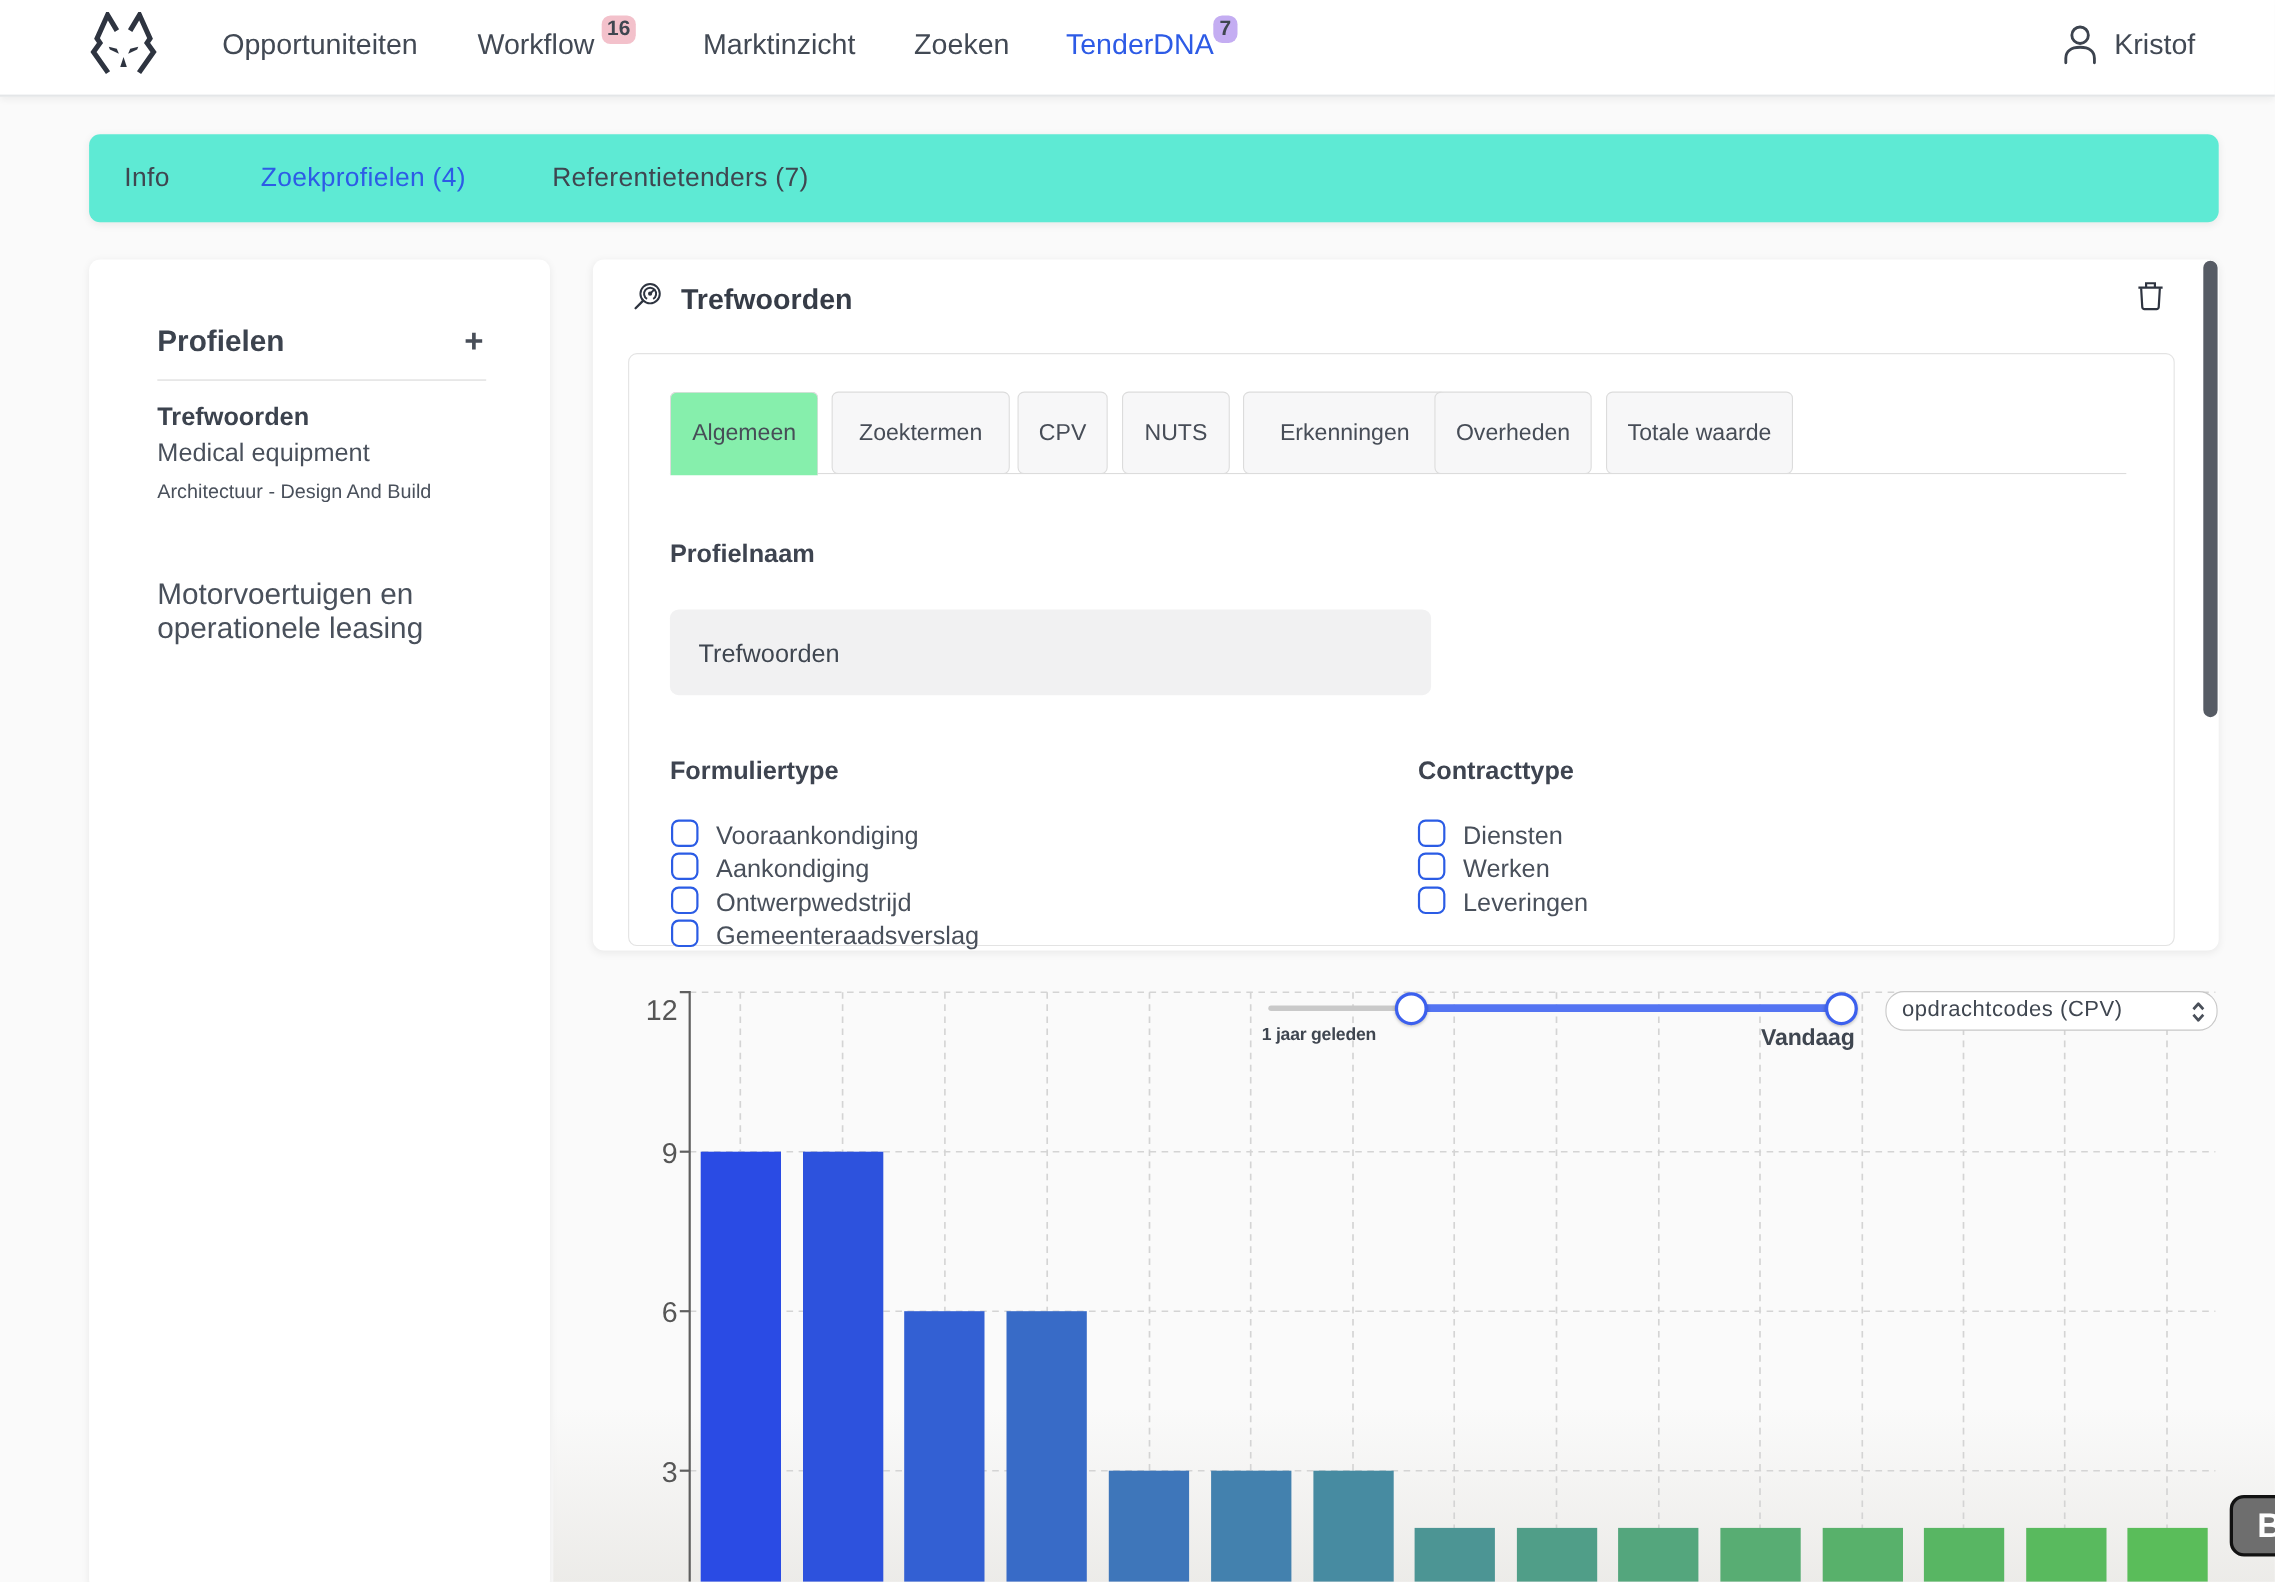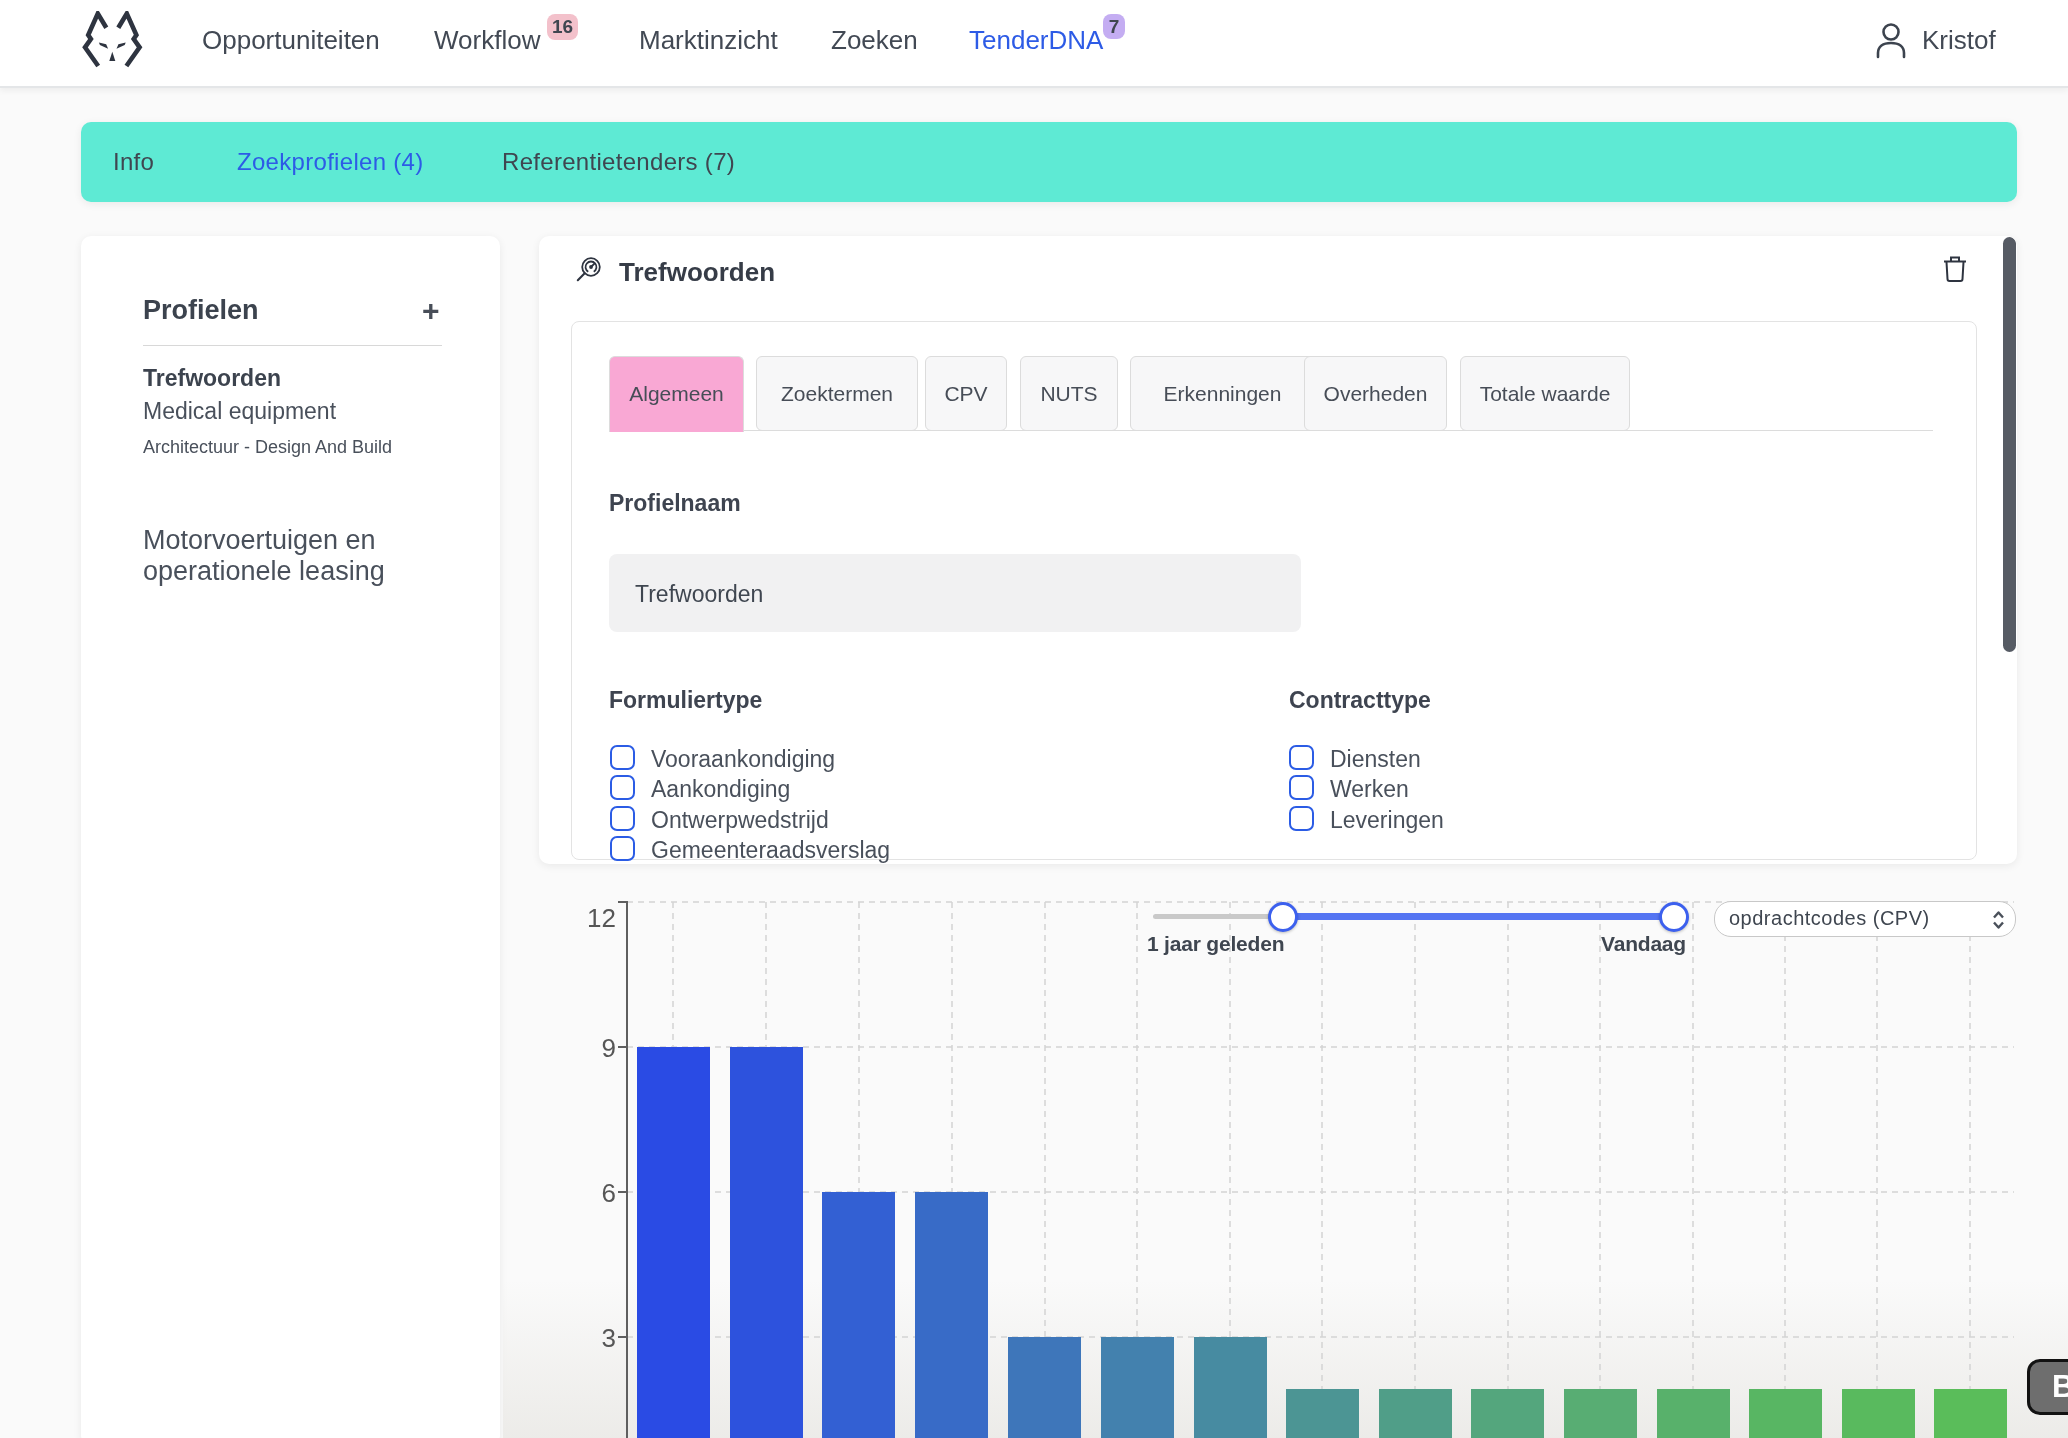--- a/index.html
+++ b/index.html
@@ -23,21 +23,21 @@
 #sidebar { position:absolute; left:81px; top:236px; width:419px; height:1210px;
   background:#fff; border-radius:10px; box-shadow:0 2px 8px rgba(0,0,0,0.07); }
 
 
 #maincard { position:absolute; left:539px; top:236px; width:1478px; height:628px;
   background:#fff; border-radius:10px; box-shadow:0 2px 8px rgba(0,0,0,0.07); overflow:hidden; }
 #innerpanel { position:absolute; left:32px; top:85px; width:1406px; height:539px;
   background:#fff; border:1px solid #e3e3e3; border-radius:8px; }
 .tab { position:absolute; top:34px; height:75px; border:1px solid #dcdcdc; border-radius:6px;
   background:#f7f7f8; font-size:21px; color:#474d57; text-align:center; line-height:73px; }
-.tab.active { background:#f9a8d4; border-bottom:none; height:76px; z-index:3;
+.tab.active { background:#86efac; border-bottom:none; height:76px; z-index:3;
   border-radius:6px 6px 0 0; }
 #tabline { position:absolute; left:37px; top:108px; width:1324px; height:1px; background:#dcdcdc; }
 .cb { position:absolute; width:25px; height:25px; border:2.5px solid #2b5ce5; border-radius:7px;
   background:#fff; }
 .cblabel { position:absolute; font-size:23px; color:#49505b; }
 .boldlabel { font-weight:bold; font-size:23px; color:#3e4450; }
 
 
 #chartsvg { position:absolute; left:0; top:880px; }
 .slabel { position:absolute; font-weight:bold; font-size:21px; color:#3f4650; }
@@ -201,21 +201,21 @@
     <text x="616" y="1057">9</text>
     <text x="616" y="1202">6</text>
     <text x="616" y="1347">3</text>
   </g>
 </svg>
 
 <div class="abs" style="left:1153px; top:914px; width:521px; height:5px; background:#c9c9c9; border-radius:3px;"></div>
 <div class="abs" style="left:1283px; top:913px; width:391px; height:7px; background:#5474f2; border-radius:4px;"></div>
 <div class="abs" style="left:1268px; top:902px; width:30px; height:30px; border-radius:50%; background:#fff; border:3.5px solid #3c60ee; box-shadow:0 1px 3px rgba(0,0,0,0.25);"></div>
 <div class="abs" style="left:1659px; top:902px; width:30px; height:30px; border-radius:50%; background:#fff; border:3.5px solid #3c60ee; box-shadow:0 1px 3px rgba(0,0,0,0.25);"></div>
-<span class="slabel" style="left:1147px; top:932px; font-size:21px; letter-spacing:-0.2px;">1 jaar geleden</span>
+<span class="slabel" style="left:1147px; top:932px; font-size:16px; letter-spacing:-0.2px;">1 jaar geleden</span>
 <span class="slabel" style="left:1601px; top:932px; font-size:21px; letter-spacing:-0.2px;">Vandaag</span>
 
 <div id="select">opdrachtcodes (CPV)
   <svg class="abs" style="right:9px; top:8px;" width="15" height="20" viewBox="0 0 15 20">
     <path d="M3 7.5 L7.5 2.5 L12 7.5" fill="none" stroke="#4a505a" stroke-width="2.4" stroke-linejoin="round"></path>
     <path d="M3 12.5 L7.5 17.5 L12 12.5" fill="none" stroke="#4a505a" stroke-width="2.4" stroke-linejoin="round"></path>
   </svg>
 </div>
 
 <div id="bbtn">B</div>

